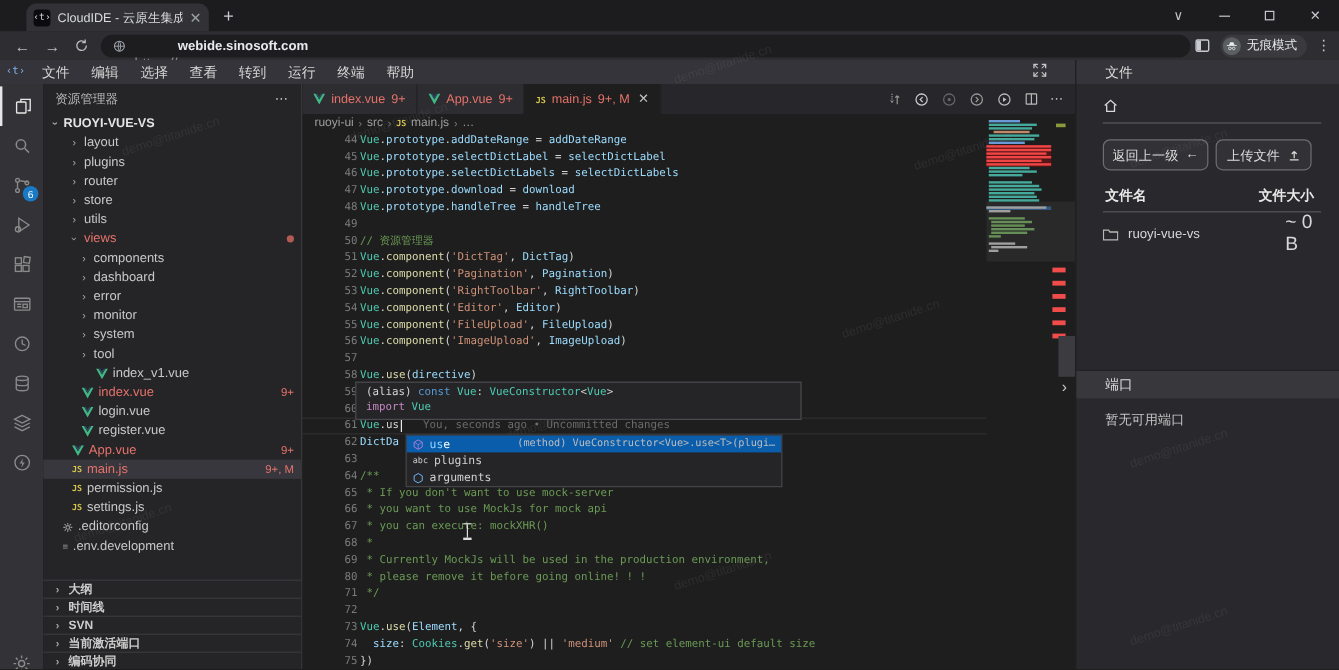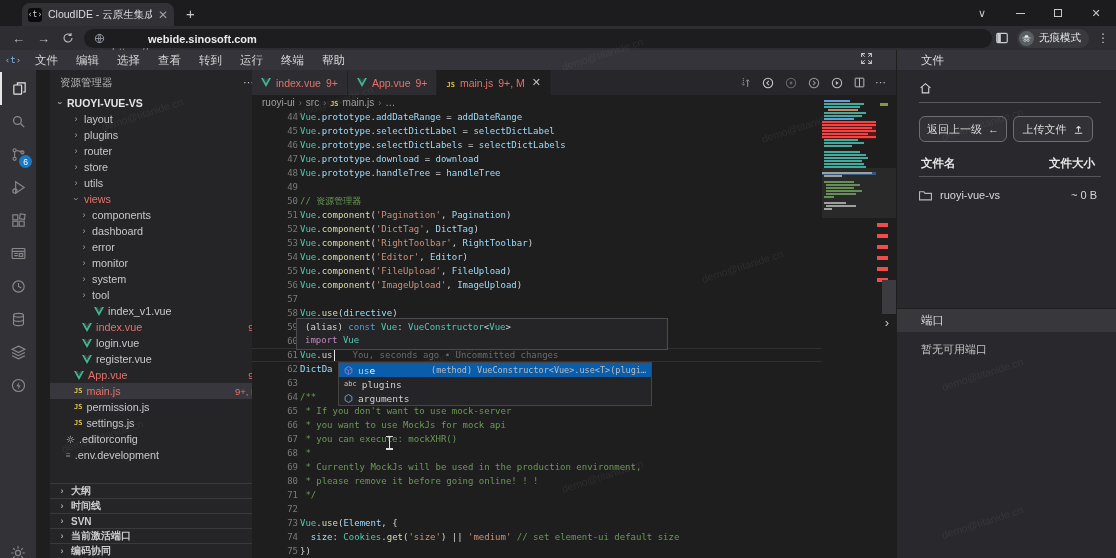--- a/index.html
+++ b/index.html
@@ -44,21 +44,21 @@
   
   .activitybar { left:0; top:70px; width:36px; height:488px; background:#333337; display:flex;
     flex-direction:column; align-items:center; padding-top:2px; }
   .ab-icon { width:36px; height:33px; display:flex; align-items:center; justify-content:center; position:relative; }
   .ab-icon.active { border-left:2px solid #e7e7e7; }
   .ab-badge { position:absolute; right:4px; bottom:3px; min-width:13px; height:13px; border-radius:7px;
     background:#1a79c4; color:#fff; font-size:8.5px; display:flex; align-items:center; justify-content:center; }
   .ab-gear { position:absolute; left:0; top:466px; width:36px; height:33px; display:flex; align-items:center; justify-content:center; }
 
   
-  .sidebar { left:50px; top:70px; width:216px; height:488px; background:#252528; border-right:1px solid #3c3c3f; overflow:hidden; }
+  .sidebar { left:36px; top:70px; width:216px; height:488px; background:#252528; border-right:1px solid #3c3c3f; overflow:hidden; }
   .exp-header { height:25px; display:flex; align-items:center; padding:0 10px; color:#b8b8b8; font-size:10.5px; }
   .exp-more { margin-left:auto; color:#c0c0c0; font-size:11px; letter-spacing:1px; }
   .tree-root { height:16px; display:flex; align-items:center; padding-left:6px; color:#e4e4e4; font-weight:bold; font-size:10.5px; gap:3px; }
   .tree-row { height:16px; display:flex; align-items:center; color:#c8c8c8; font-size:10.8px; gap:4px; padding-right:6px; }
   .tree-row.sel { background:#37373d; }
   .tree-row.red, .red { color:#e5726a; }
   .chev { color:#a8a8a8; font-size:9px; width:8px; display:inline-block; text-align:center; }
   .chev.open { transform:rotate(90deg); }
   .tree-badge { margin-left:auto; font-size:9.5px; color:#e5726a; }
   .mod-dot { margin-left:auto; width:6px; height:6px; border-radius:50%; background:#b25b52; }
@@ -123,21 +123,21 @@
   .rp-home { position:absolute; left:22px; top:12px; }
   .rp-hr { position:absolute; left:22px; top:32px; width:182px; height:1px; background:#5a5a5e; }
   .rp-btn { position:absolute; top:46px; height:26px; background:#323236; border:1px solid #6e6e72;
     border-radius:6px; color:#dcdcdc; font-size:11px; display:flex; align-items:center; justify-content:center; gap:6px; }
   .rp-btn.back { left:22px; width:88px; }
   .rp-btn.upload { left:116px; width:80px; }
   .rp-th { position:absolute; top:86px; color:#e8e8e8; font-size:11.5px; font-weight:bold; }
   .rp-hr2 { position:absolute; left:22px; top:106px; width:182px; height:1px; background:#55555a; }
   .rp-filerow { position:absolute; left:22px; top:116px; width:182px; height:18px; display:flex; align-items:center; gap:8px;
     color:#d8d8d8; font-size:11px; }
-  .rp-size { position:absolute; left:152px; color:#d8d8d8; font-size:11px; }
+  .rp-size { position:absolute; left:152px; color:#d8d8d8; font-size:16px; }
   .ports-band { position:absolute; left:0; top:238px; width:220px; height:24px; background:#37373c;
     border-top:1px solid #1e1e1e; display:flex; align-items:center; padding-left:24px; color:#dcdcdc; font-size:11.5px; }
   .ports-empty { position:absolute; left:24px; top:272px; color:#c4c4c4; font-size:11px; }
 
   .watermark { position:absolute; color:rgba(150,150,150,0.13); font-size:10.5px; transform:rotate(-18deg); white-space:nowrap; pointer-events:none; }
   .ibeam { position:absolute; left:386px; top:436px; width:7px; height:13px; }
   .ibeam:before { content:""; position:absolute; left:3px; top:1px; width:1px; height:11px; background:#dddddd; }
   .ibeam:after { content:""; position:absolute; left:0; top:0; width:7px; height:1px; box-shadow:0 12px 0 #dddddd; border-top:1px solid #dddddd; }
   svg { display:block; }
 </style>
@@ -584,22 +584,22 @@
         <div>75</div>
       </div>
     <div class="code-lines" id="code-lines">
         <div class="code-line"><span class="tk-v">Vue</span><span class="tk-w">.</span><span class="tk-p">prototype</span><span class="tk-w">.</span><span class="tk-p">addDateRange</span><span class="tk-w"> = </span><span class="tk-p">addDateRange</span></div>
         <div class="code-line"><span class="tk-v">Vue</span><span class="tk-w">.</span><span class="tk-p">prototype</span><span class="tk-w">.</span><span class="tk-p">selectDictLabel</span><span class="tk-w"> = </span><span class="tk-p">selectDictLabel</span></div>
         <div class="code-line"><span class="tk-v">Vue</span><span class="tk-w">.</span><span class="tk-p">prototype</span><span class="tk-w">.</span><span class="tk-p">selectDictLabels</span><span class="tk-w"> = </span><span class="tk-p">selectDictLabels</span></div>
         <div class="code-line"><span class="tk-v">Vue</span><span class="tk-w">.</span><span class="tk-p">prototype</span><span class="tk-w">.</span><span class="tk-p">download</span><span class="tk-w"> = </span><span class="tk-p">download</span></div>
         <div class="code-line"><span class="tk-v">Vue</span><span class="tk-w">.</span><span class="tk-p">prototype</span><span class="tk-w">.</span><span class="tk-p">handleTree</span><span class="tk-w"> = </span><span class="tk-p">handleTree</span></div>
         <div class="code-line"></div>
         <div class="code-line"><span class="tk-c">// 资源管理器</span></div>
+        <div class="code-line"><span class="tk-v">Vue</span><span class="tk-w">.</span><span class="tk-m">component</span><span class="tk-w">(</span><span class="tk-s">'DictTag'</span><span class="tk-w">, </span><span class="tk-p">DictTag</span><span class="tk-w">)</span></div>
         <div class="code-line"><span class="tk-v">Vue</span><span class="tk-w">.</span><span class="tk-m">component</span><span class="tk-w">(</span><span class="tk-s">'Pagination'</span><span class="tk-w">, </span><span class="tk-p">Pagination</span><span class="tk-w">)</span></div>
-        <div class="code-line"><span class="tk-v">Vue</span><span class="tk-w">.</span><span class="tk-m">component</span><span class="tk-w">(</span><span class="tk-s">'DictTag'</span><span class="tk-w">, </span><span class="tk-p">DictTag</span><span class="tk-w">)</span></div>
         <div class="code-line"><span class="tk-v">Vue</span><span class="tk-w">.</span><span class="tk-m">component</span><span class="tk-w">(</span><span class="tk-s">'RightToolbar'</span><span class="tk-w">, </span><span class="tk-p">RightToolbar</span><span class="tk-w">)</span></div>
         <div class="code-line"><span class="tk-v">Vue</span><span class="tk-w">.</span><span class="tk-m">component</span><span class="tk-w">(</span><span class="tk-s">'Editor'</span><span class="tk-w">, </span><span class="tk-p">Editor</span><span class="tk-w">)</span></div>
         <div class="code-line"><span class="tk-v">Vue</span><span class="tk-w">.</span><span class="tk-m">component</span><span class="tk-w">(</span><span class="tk-s">'FileUpload'</span><span class="tk-w">, </span><span class="tk-p">FileUpload</span><span class="tk-w">)</span></div>
         <div class="code-line"><span class="tk-v">Vue</span><span class="tk-w">.</span><span class="tk-m">component</span><span class="tk-w">(</span><span class="tk-s">'ImageUpload'</span><span class="tk-w">, </span><span class="tk-p">ImageUpload</span><span class="tk-w">)</span></div>
         <div class="code-line"></div>
         <div class="code-line"><span class="tk-v">Vue</span><span class="tk-w">.</span><span class="tk-m">use</span><span class="tk-w">(</span><span class="tk-p">directive</span><span class="tk-w">)</span></div>
         <div class="code-line"></div>
         <div class="code-line"></div>
         <div class="code-line"><span class="tk-v">Vue</span><span class="tk-w">.</span><span class="tk-w">us</span><span class="caret"></span><span class="blame">You, seconds ago • Uncommitted changes</span></div>
         <div class="code-line"><span class="tk-p">DictDa</span></div>

